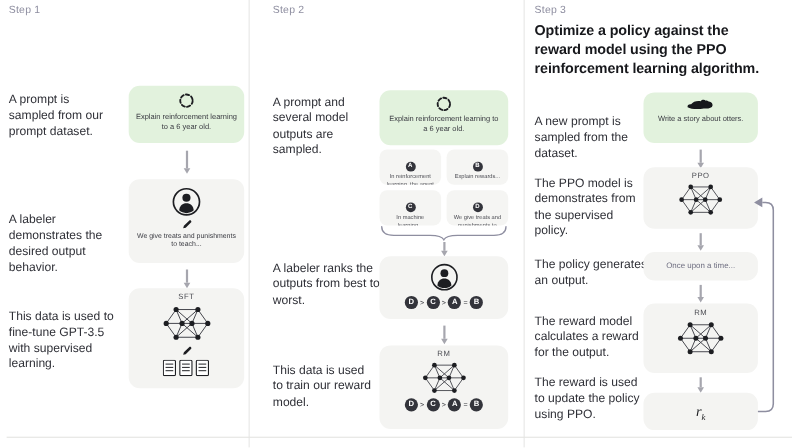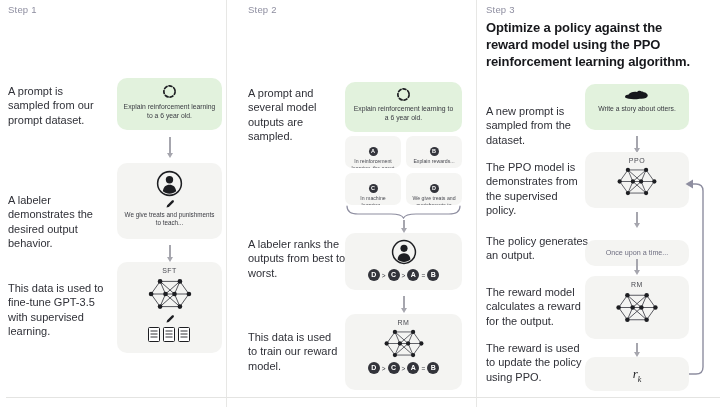--- a/index.html
+++ b/index.html
@@ -249,21 +249,21 @@
             <circle cx="35" cy="34" r="2.6"></circle>
           <circle cx="19" cy="20" r="2.6"></circle>
             <circle cx="29" cy="20" r="2.6"></circle>
         </g>
       </svg>
     </span>
   </div>
 
   <div class="v-arrow" style="left:636px;top:212px;height:11px;"></div>
 
-  <div class="box gray" style="left:585px;top:240px;width:104px;height:26px;text-align:center;">
+  <div class="box gray" style="left:585px;top:229px;width:104px;height:26px;text-align:center;">
     <div class="output-text">Once upon a time...</div>
   </div>
 
   <div class="v-arrow" style="left:636px;top:259px;height:11px;"></div>
 
   <div class="box gray" style="left:585px;top:276px;width:104px;height:63px;padding-top:4px;">
     <div class="model-label" style="margin-top:1px;">RM</div>
     <span class="icon icon-center" style="margin-top:2px;">
       <svg width="44" height="35" viewBox="0 0 48 40">
         <g stroke="#43444b" stroke-width="1" fill="none">

